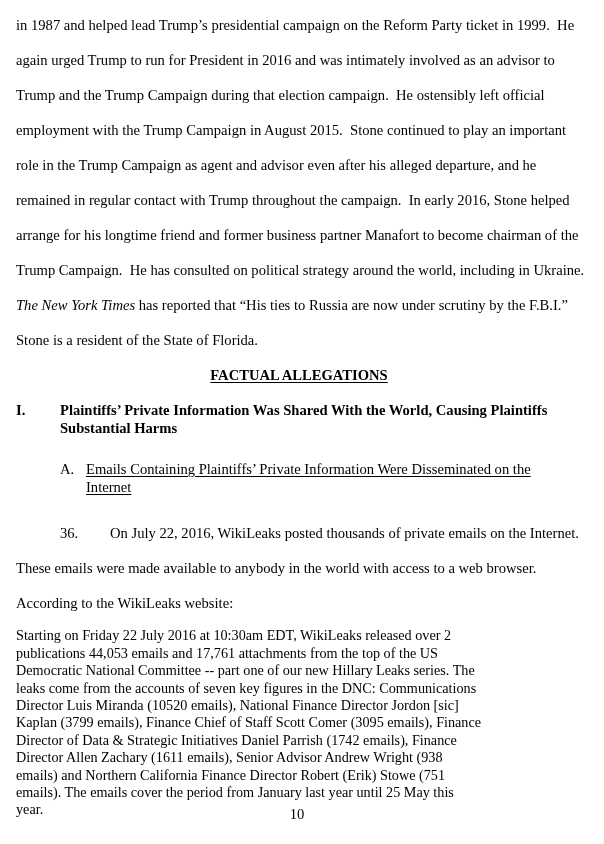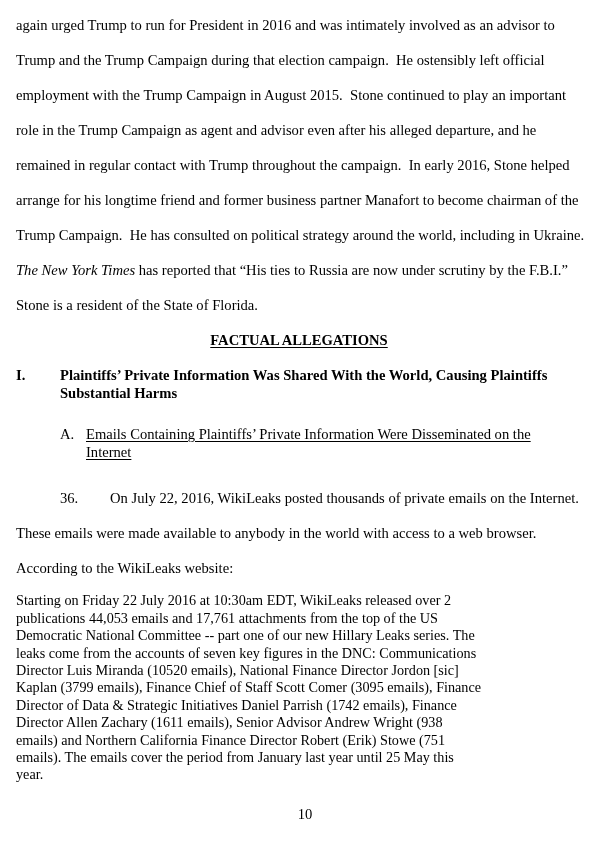--- a/index.html
+++ b/index.html
@@ -119,34 +119,35 @@
     width: 478px;
     font-size: 14.2px;
     line-height: 17.4px;
     text-align: left;
   }
   .blockquote .line { white-space: pre; }
 
   
   .page-number {
     position: absolute;
-    left: 8px;
+    left: 0;
     top: 806px;
     width: 594px;
     text-align: center;
     font-size: 14.6px;
   }
 </style>
 </head>
 <body>
 
 <div class="page">
   <div class="body-col">
 
     <div class="para-lines">
+      <span class="line">in 1987 and helped lead Trump’s presidential campaign on the Reform Party ticket in 1999.  He</span>
       <span class="line">again urged Trump to run for President in 2016 and was intimately involved as an advisor to</span>
       <span class="line">Trump and the Trump Campaign during that election campaign.  He ostensibly left official</span>
       <span class="line">employment with the Trump Campaign in August 2015.  Stone continued to play an important</span>
       <span class="line">role in the Trump Campaign as agent and advisor even after his alleged departure, and he</span>
       <span class="line">remained in regular contact with Trump throughout the campaign.  In early 2016, Stone helped</span>
       <span class="line">arrange for his longtime friend and former business partner Manafort to become chairman of the</span>
       <span class="line">Trump Campaign.  He has consulted on political strategy around the world, including in Ukraine.</span>
       <span class="line"><span class="ital">The New York Times</span><span> has reported that “His ties to Russia are now under scrutiny by the F.B.I.”</span></span>
       <span class="line">Stone is a resident of the State of Florida.</span>
     </div>

